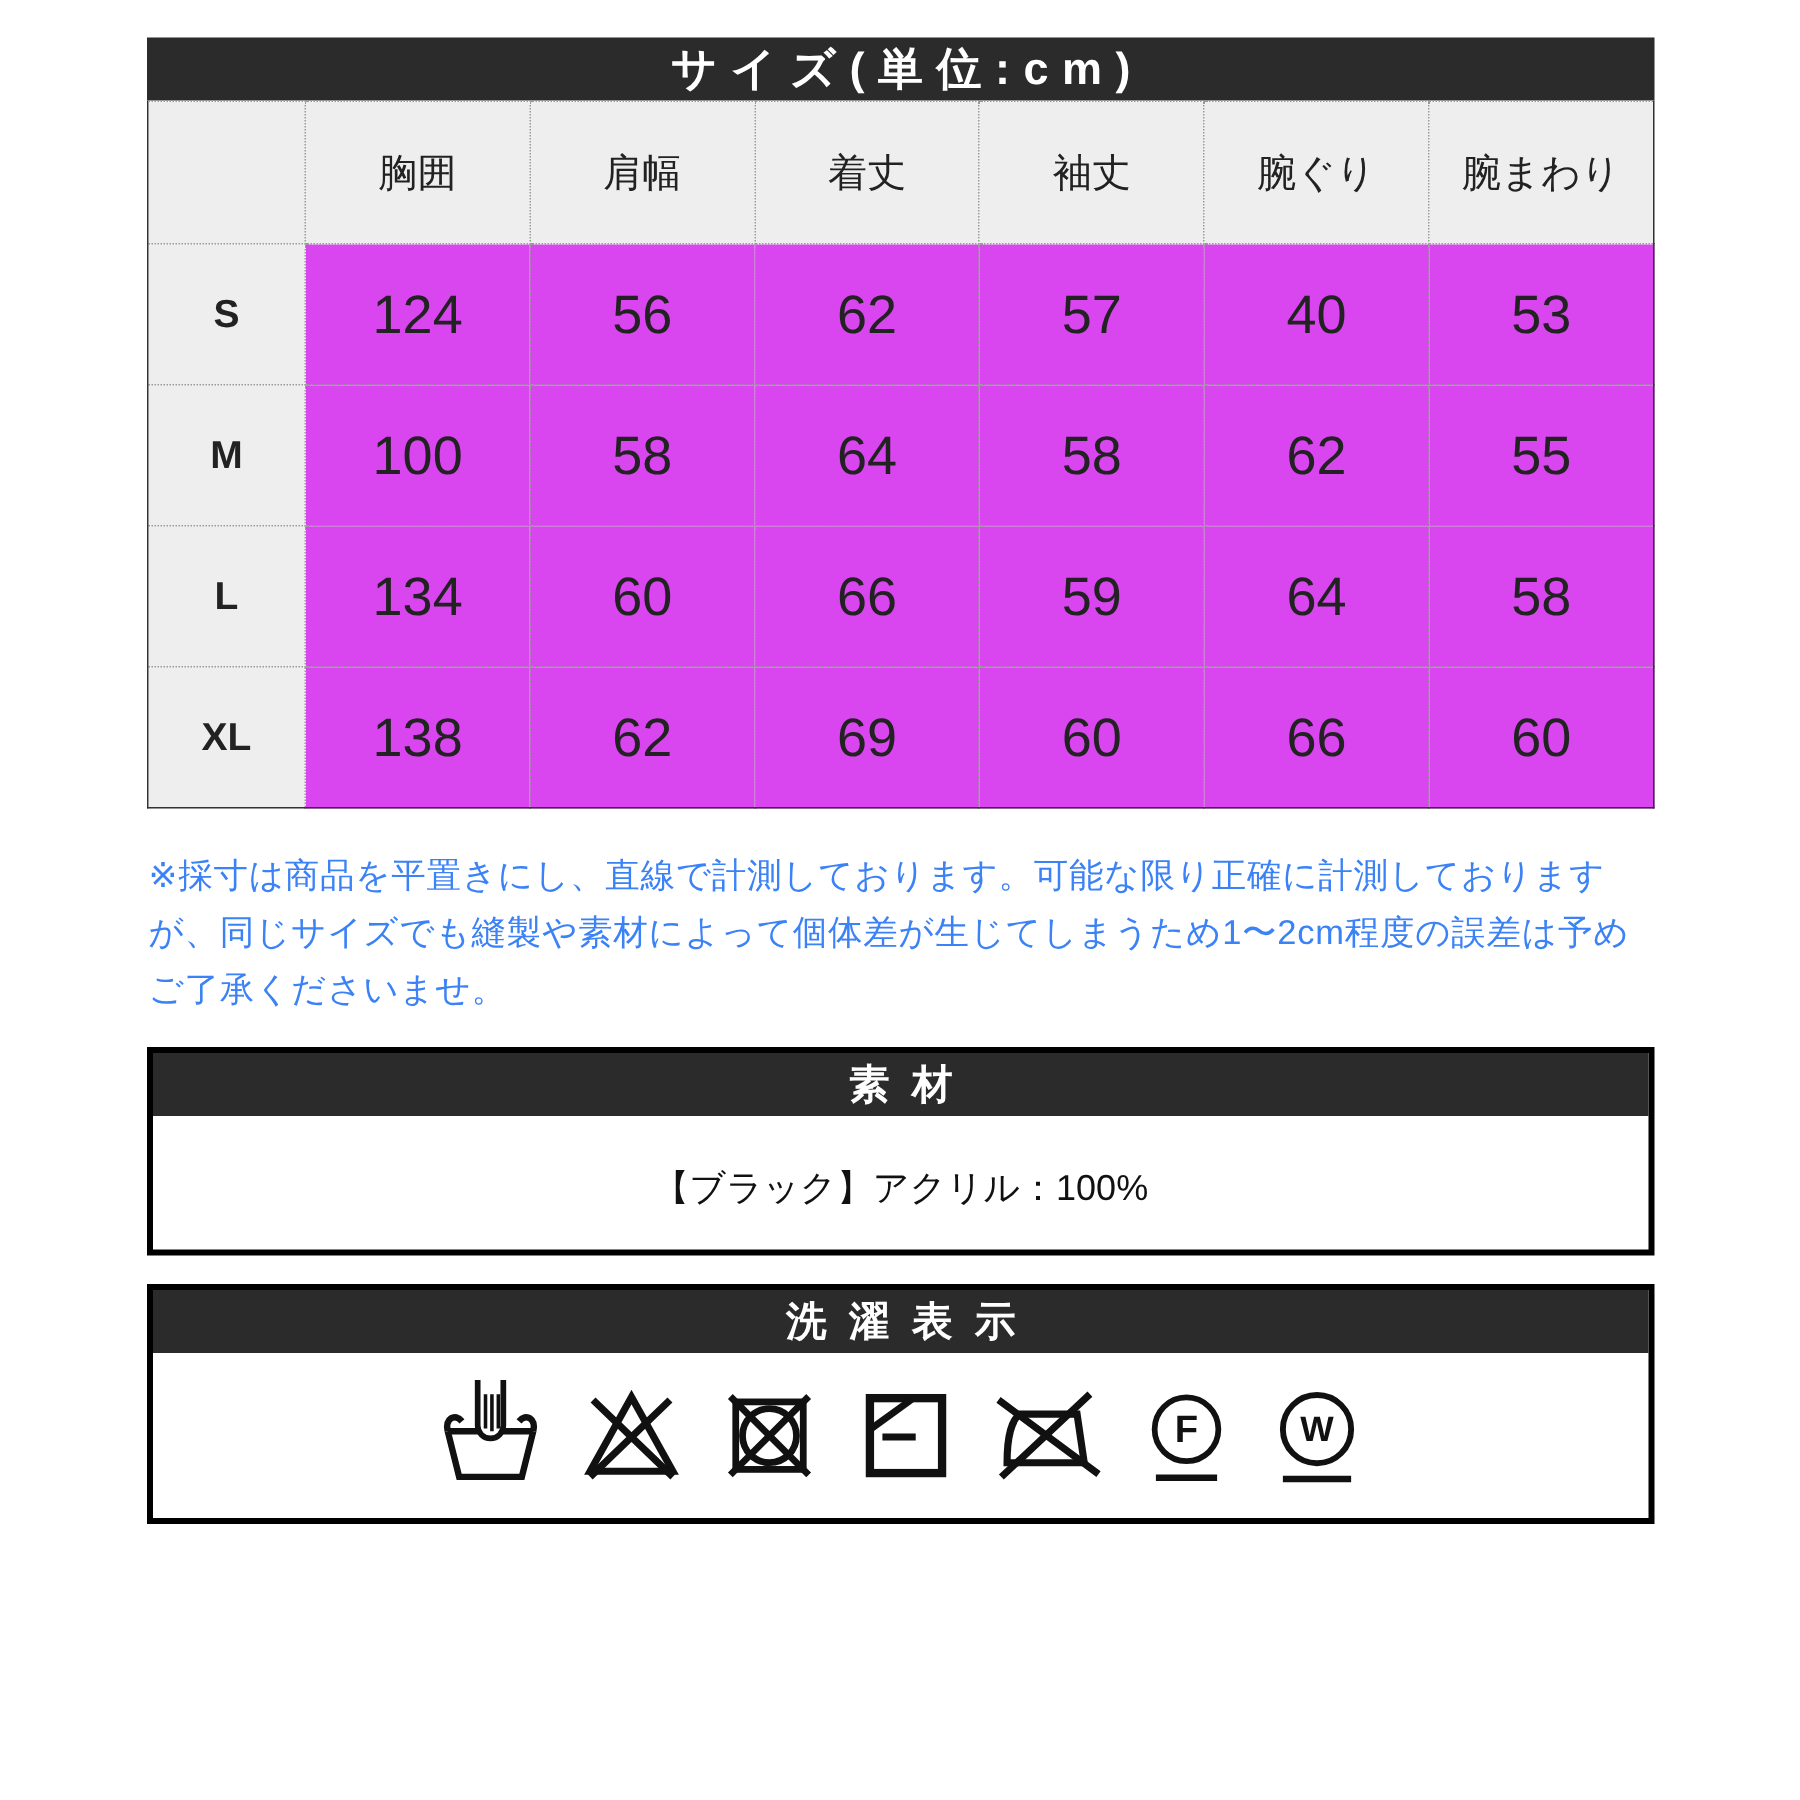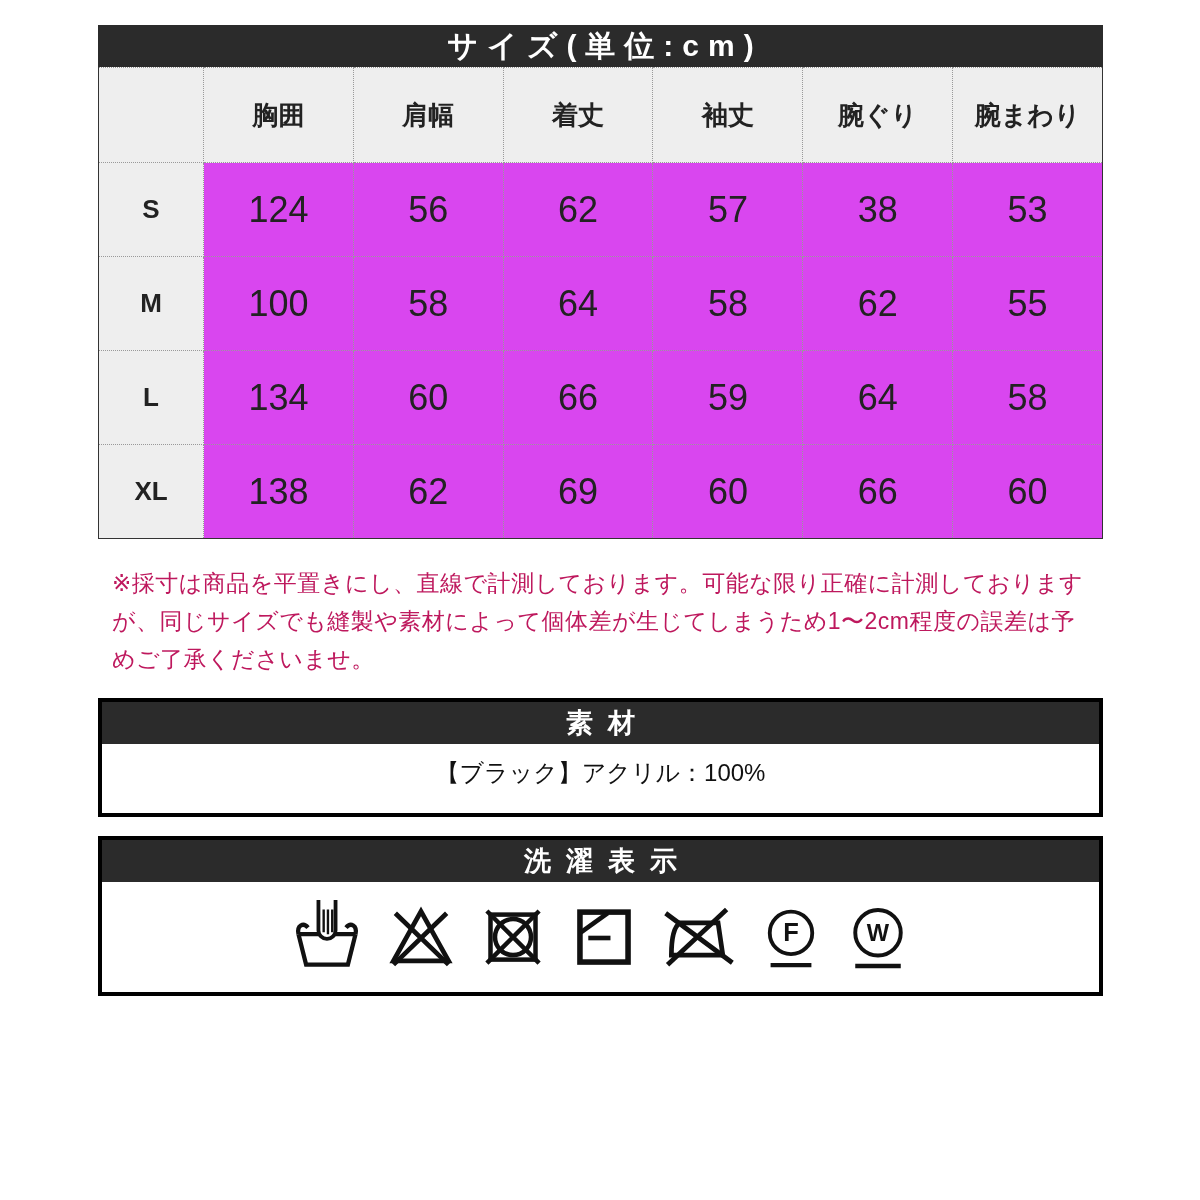--- a/index.html
+++ b/index.html
@@ -20,39 +20,39 @@
   
   table.size{
     width:100%;border-collapse:collapse;table-layout:fixed;
     border:1px solid #333;border-top:none;
   }
   table.size td{
     border:1px dotted #999;text-align:center;vertical-align:middle;
     font-size:36px;background:#d946ef;
   }
   table.size tr.head td{
-    height:92px;background:#eeeeee;font-weight:bold;font-size:26px;
+    height:92px;background:#eeeeee;font-weight:normal;font-size:26px;
   }
   table.size td.rowlabel{
     background:#eeeeee;font-weight:bold;font-size:26px;
   }
   table.size tr.data td{height:91px;}
   table.size col.c0{width:105px;}
 
   
   .note{
-    font-size:23px;line-height:1.65;color:#be185d;margin:14px;
+    font-size:23px;line-height:1.65;color:#3b82f6;margin:1px;
     text-align:left;letter-spacing:0.5px;
   }
   .note1{margin-top:26px;}
   .note2{margin-top:30px;}
 
   
   .box{border:4px solid #000000;margin-top:19px;background:#fff;}
-  .box .inner{padding:8px 10px 18px 10px;}
+  .box .inner{padding:28px 10px 18px 10px;}
   .material-line{
     text-align:center;font-size:24px;line-height:1.78;color:#111;margin:0;
   }
   .icon-row{
     display:flex;justify-content:center;align-items:center;gap:18px;
     padding:14px 0 12px 0;
   }
   .icon-row svg{display:block;}
 </style>
 </head>
@@ -80,21 +80,21 @@
       <td>袖丈</td>
       <td>腕ぐり</td>
       <td>腕まわり</td>
     </tr>
     <tr class="data">
       <td class="rowlabel">S</td>
       <td>124</td>
       <td>56</td>
       <td>62</td>
       <td>57</td>
-      <td>38</td>
+      <td>40</td>
       <td>53</td>
     </tr>
     <tr class="data">
       <td class="rowlabel">M</td>
       <td>100</td>
       <td>58</td>
       <td>64</td>
       <td>58</td>
       <td>62</td>
       <td>55</td>

